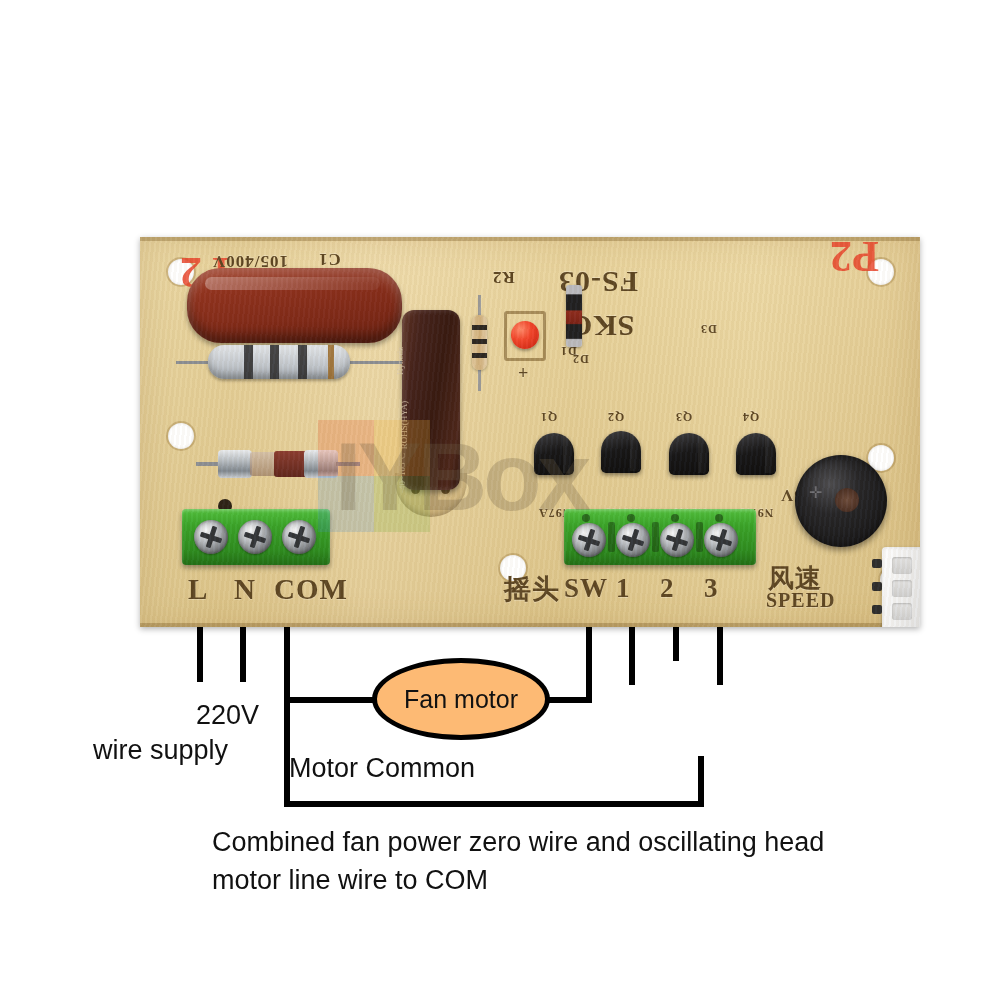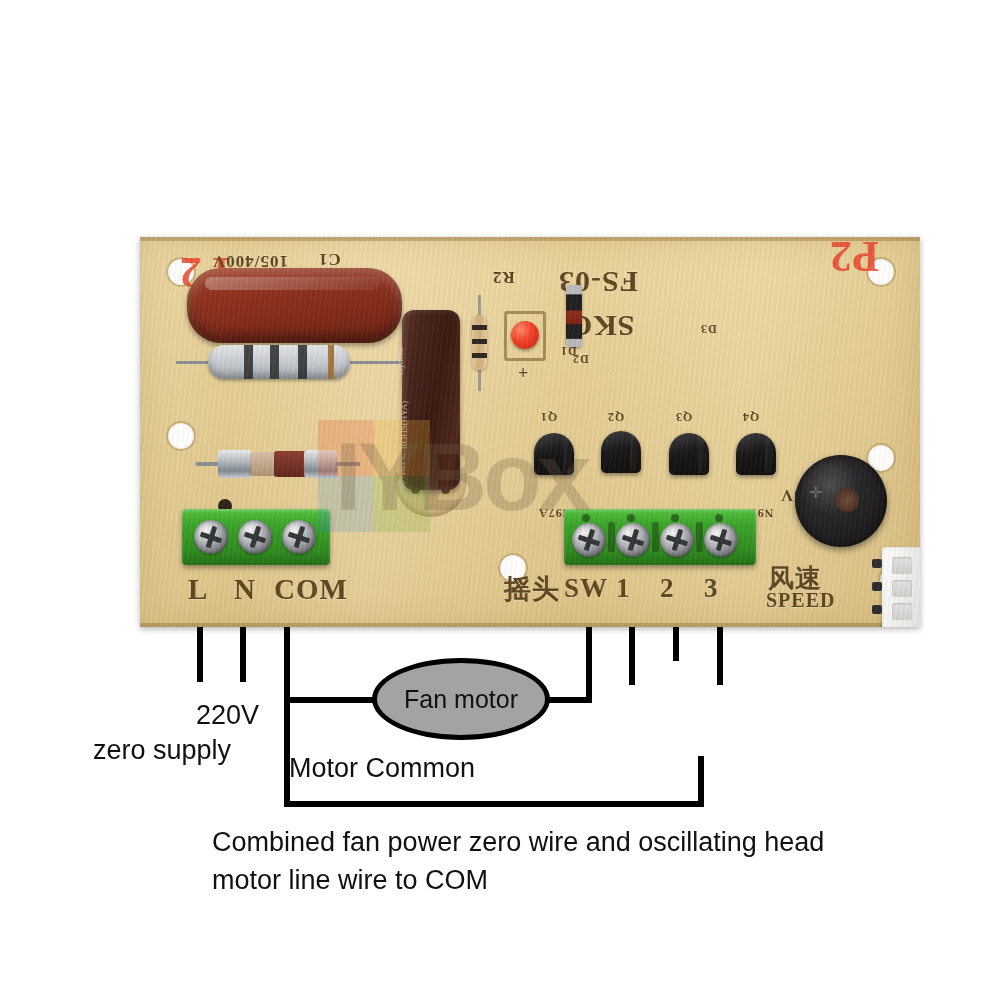--- a/index.html
+++ b/index.html
@@ -122,21 +122,21 @@
 
   
   .wm{ position:absolute; pointer-events:none; }
   .wm-text{ left:330px; top:425px; font-size:96px; font-weight:700; letter-spacing:-4px;
             color:rgba(108,92,70,0.28); font-family:"Liberation Sans", sans-serif; }
   .wm-logo{ left:318px; top:420px; width:112px; height:112px; opacity:.45; }
   .wm-logo .q{ position:absolute; width:56px; height:56px; }
 
   
   .wire{ position:absolute; background:#000; }
-  .ellipse{ position:absolute; border:5px solid #000; border-radius:50%; background:#a3a3a3;
+  .ellipse{ position:absolute; border:5px solid #000; border-radius:50%; background:#fdba74;
             display:flex; align-items:center; justify-content:center; text-align:center;
             font-size:25px; color:#111; line-height:1.08; font-family:"Liberation Sans", sans-serif; }
 
   .lbl{ position:absolute; color:#111; font-family:"Liberation Sans", sans-serif; }
   .lbl-220{ left:180px; top:700px; font-size:27px;margin-left:16px; }
   .lbl-ps{ left:93px; top:735px; font-size:27px; }
   .lbl-mc{ left:289px; top:753px; font-size:27px; }
   .caption{ position:absolute; left:212px; top:823px; width:660px; font-size:27px; color:#111; line-height:1.42; }
 </style>
 </head>
@@ -305,18 +305,18 @@
   <div class="wire" style="left:717px; top:627px; width:6px; height:58px;"></div>
 
   <div class="wire" style="left:698px; top:756px; width:6px; height:51px;"></div>
 
   <div class="ellipse" style="left:372px; top:658px; width:178px; height:82px;">
     <span>Fan motor</span>
   </div>
 
 
   <div class="lbl lbl-220">220V</div>
-  <div class="lbl lbl-ps">zero supply</div>
+  <div class="lbl lbl-ps">wire supply</div>
   <div class="lbl lbl-mc">Motor Common</div>
 
   <div class="caption">Combined fan power zero wire and oscillating head motor line wire to COM</div>
 
 </div>
 
 </body></html>

